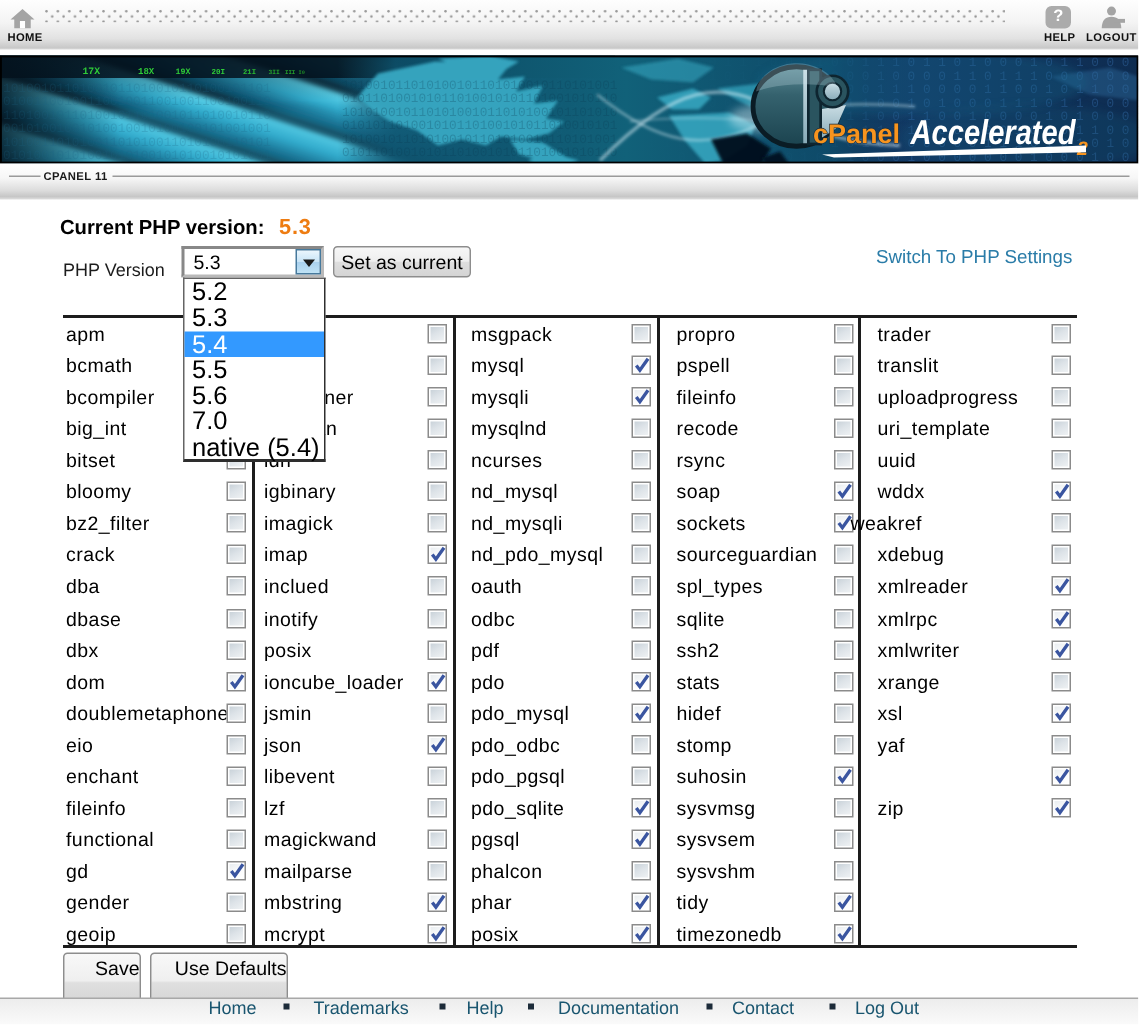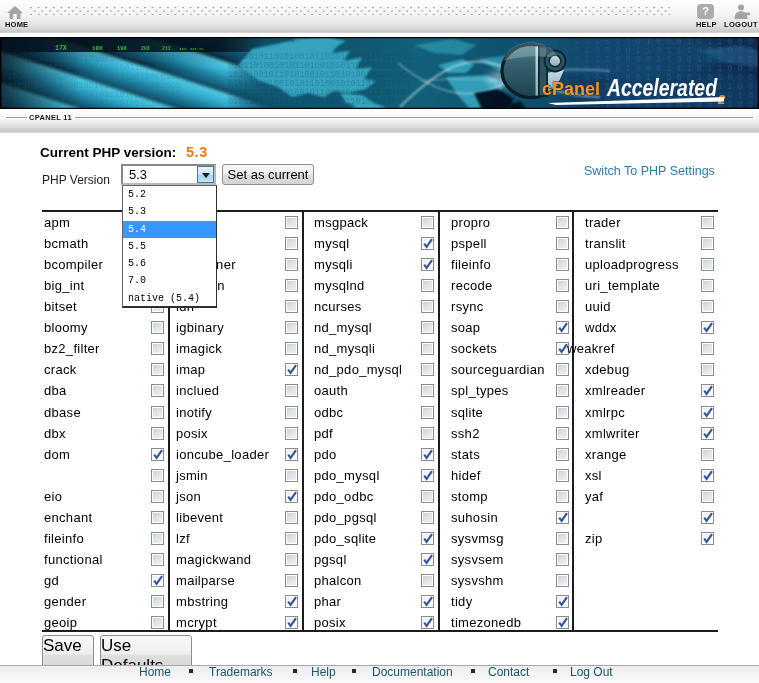--- a/index.html
+++ b/index.html
@@ -28,36 +28,36 @@
 #phpvlabel { position:absolute; left:42px; top:173px; font-size:12px; color:#1c1c1c; }
 #sel { position:absolute; left:121px; top:164px; width:95px; height:21px; background:#fff; border:2px solid; border-color:#888 #b9b9b9 #b9b9b9 #888; }
 #sel .t { position:absolute; left:6px; top:1px; font-size:13px; color:#000; line-height:16px; }
 #selbtn { position:absolute; right:0px; top:0px; width:17px; height:17px; background:linear-gradient(#ebf6fd, #c8e4f7 50%, #a9d0ee 50%, #bfe2f5); border:1px solid #46799c; }
 #selbtn:after { content:""; position:absolute; left:4px; top:6px; border:4px solid rgba(0,0,0,0); border-top:5px solid #1a1a1a; }
 #setbtn { position:absolute; left:222px; top:164px; width:92px; height:21px; background:linear-gradient(#f7f7f7, #eee 48%, #dedede 52%, #d4d4d4); border:1px solid #8d8d8d; border-radius:3px; font-size:13px; color:#000; text-align:center; line-height:19px; }
 #swlink { position:absolute; left:584px; top:164px; font-size:12.5px; color:#2a7ca8; }
 
 
 #dd { position:absolute; left:122px; top:185px; width:95px; height:123px; background:#fff; border:1px solid #646464; border-right-color:#2e2e2e; border-bottom:2px solid #2e2e2e; z-index:50; }
-#dd .o { height:17.28px; line-height:17.28px; font-size:10px; color:#000; padding-left:5px; white-space:nowrap;font-family:Liberation Mono, monospace; }
+#dd .o { height:17.28px; line-height:17.28px; font-size:17px; color:#000; padding-left:5px; white-space:nowrap; }
 #dd .hi { background:#3399ff; color:#fff; }
 
 
 .rule { position:absolute; left:42px; width:676px; height:2px; background:#1c1c1c; }
 .vl { position:absolute; top:212px; height:418px; width:1.5px; background:#1c1c1c; }
 .nm { position:absolute; font-size:13px; letter-spacing:0.3px; color:#000; height:21px; line-height:21px; white-space:nowrap; }
 .cb { position:absolute; width:13px; height:13px; border:1px solid #8b8b8b; background:#fff; }
 .cb:before { content:""; position:absolute; left:1px; top:1px; right:1px; bottom:1px;
   background:linear-gradient(150deg,#c9d2d9 0%,#dde3e8 45%,#eef1f3 100%); }
 .cb.on:before { background:linear-gradient(150deg,#e9edf0 0%,#fbfcfd 60%,#fff 100%); }
 
 
 
 
-.gbtn { position:absolute; top:635px; height:39px; background:linear-gradient(#f8f8f8, #efefef 48%, #dfdfdf 52%, #d3d3d3); border:1px solid #8d8d8d; border-radius:3px; font-size:17px; color:#000; text-align:left; line-height:20px; }
+.gbtn { position:absolute; top:635px; height:39px; background:linear-gradient(#f8f8f8, #efefef 48%, #dfdfdf 52%, #d3d3d3); border:1px solid #8d8d8d; border-radius:3px; font-size:13px; color:#000; text-align:right; line-height:20px; }
 
 
 #footrule { position:absolute; left:0; top:665px; width:759px; height:1px; background:#a8a8a8; }
 #footband { position:absolute; left:0; top:666px; width:759px; height:17px; background:linear-gradient(#ededed, #fafafa); }
 .fl { position:absolute; top:664px; font-size:12px; color:#19556f; line-height:16px; }
 .fb { position:absolute; top:669px; width:4px; height:4px; background:#1c2b39; }
 </style></head>
 <body>
 <div id="page">
 
@@ -297,20 +297,21 @@
 <div class="nm" style="left:44px;top:401.5px">dbase</div>
 <span class="cb" style="left:151px;top:405.5px"></span>
 <div class="nm" style="left:44px;top:422.5px">dbx</div>
 <span class="cb" style="left:151px;top:426.5px"></span>
 <div class="nm" style="left:44px;top:443.6px">dom</div>
 <span class="cb on" style="left:151px;top:447.6px">
       <svg width="13" height="13" viewBox="0 0 13 13" style="position:absolute;left:-1px;top:-1px">
         <path d="M3.2 6.6 L5.6 9.8 L11.0 2.2" fill="none" stroke="#3a55a0" stroke-width="2.2"></path>
       </svg>
     </span>
+<div class="nm" style="left:44px;top:464.6px">doublemetaphone</div>
 <span class="cb" style="left:151px;top:468.6px"></span>
 <div class="nm" style="left:44px;top:485.7px">eio</div>
 <span class="cb" style="left:151px;top:489.7px"></span>
 <div class="nm" style="left:44px;top:506.7px">enchant</div>
 <span class="cb" style="left:151px;top:510.7px"></span>
 <div class="nm" style="left:44px;top:527.8px">fileinfo</div>
 <span class="cb" style="left:151px;top:531.8px"></span>
 <div class="nm" style="left:44px;top:548.8px">functional</div>
 <span class="cb" style="left:151px;top:552.8px"></span>
 <div class="nm" style="left:44px;top:569.9px">gd</div>

